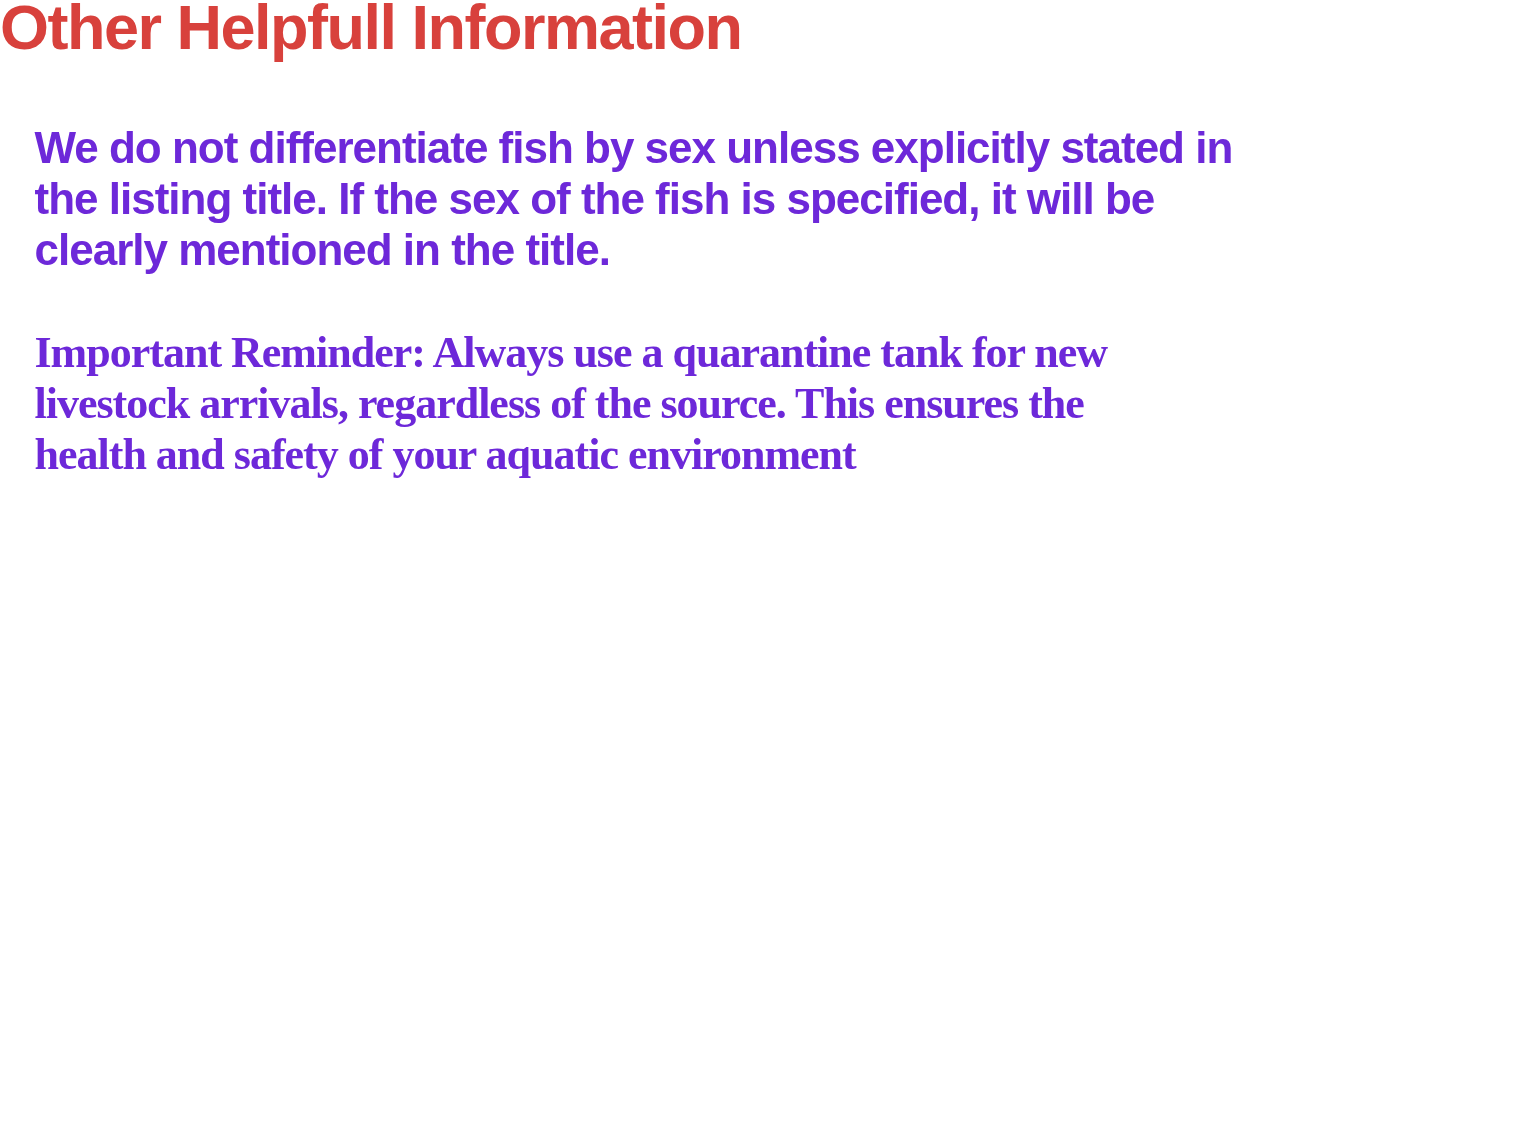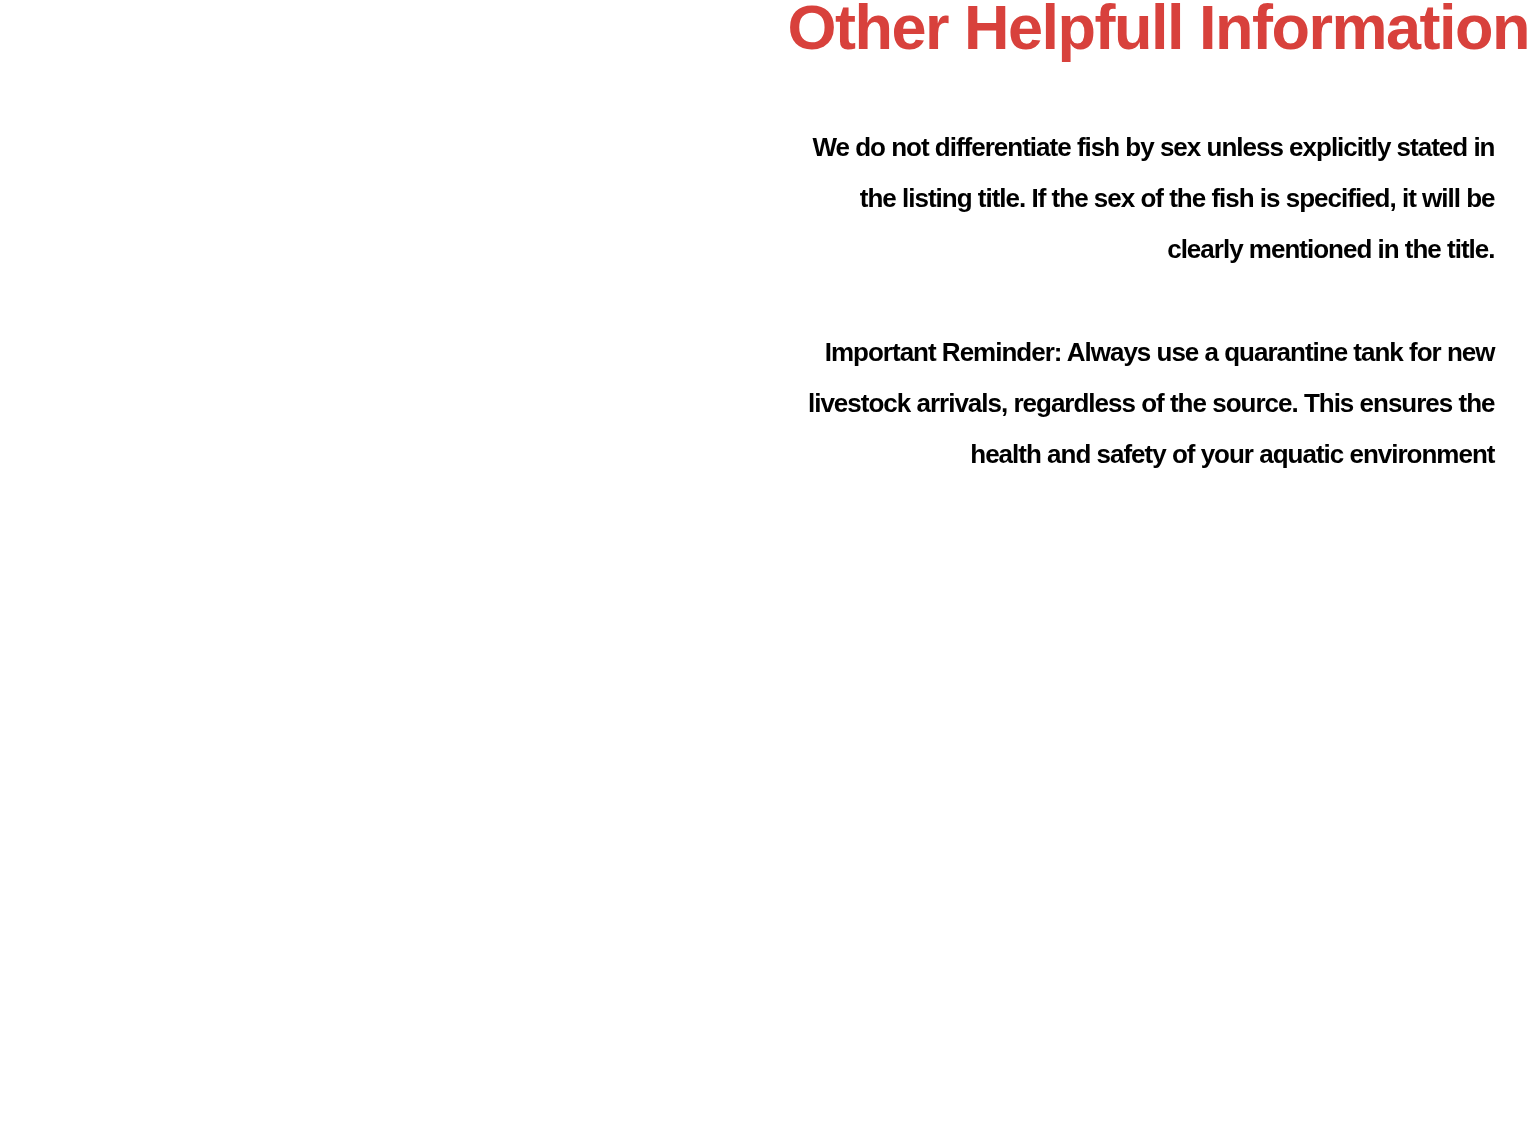--- a/index.html
+++ b/index.html
@@ -8,47 +8,48 @@
     background: #ffffff;
     font-family: "Liberation Sans", "DejaVu Sans", sans-serif;
   }
   .page {
     position: relative;
     width: 1529px;
     height: 1147px;
     overflow: hidden;
     background: #ffffff;
     box-sizing: border-box;
-    text-align: right;
+    text-align: left;
   }
   .page-title {
     margin: -6px 0 0 0;
     padding: 0;
     font-size: 63px;
     line-height: 1.05;
     font-weight: 800;
     letter-spacing: -1.5px;
     color: #d8413c;
     white-space: pre-line;
   }
   .content {
     margin: 62px auto 0 auto;
     max-width: 1460px;
   }
   .content p {
     margin: 0 0 52px 0;
-    font-size: 26px;
+    font-size: 44px;
     line-height: 51px;
     font-weight: 700;
     letter-spacing: -1px;
-    color: #000000;
+    color: #6d28d9;
     white-space: pre-line; 
   }
   .content p:last-child {
     margin-bottom: 0;
+    font-family: Liberation Serif, serif;
   }
 </style>
 </head>
 <body>
 
 <div class="page">
   <h1 class="page-title">Other Helpfull Information</h1>
 
   <div class="content">
     <p>We do not differentiate fish by sex unless explicitly stated in

